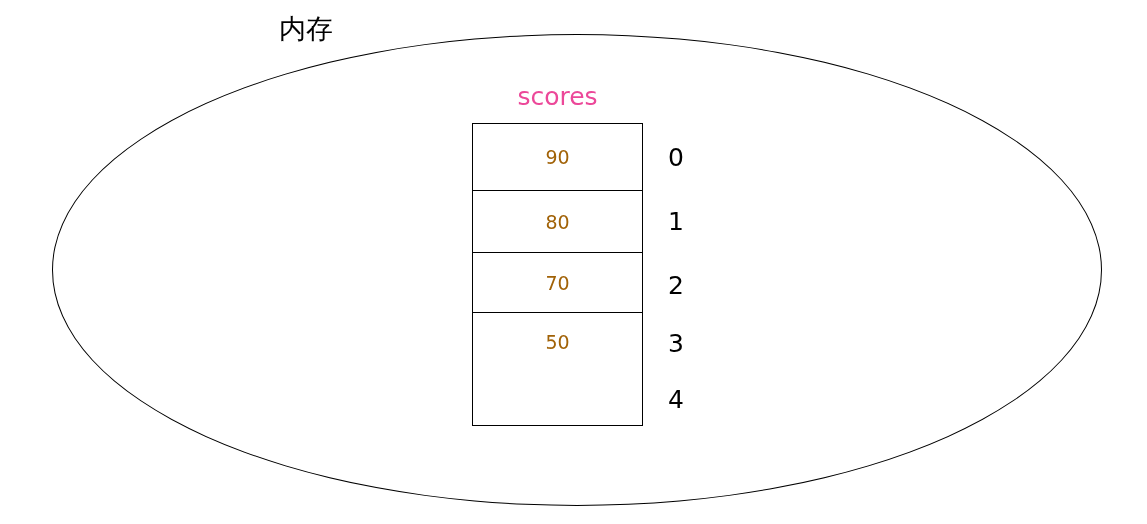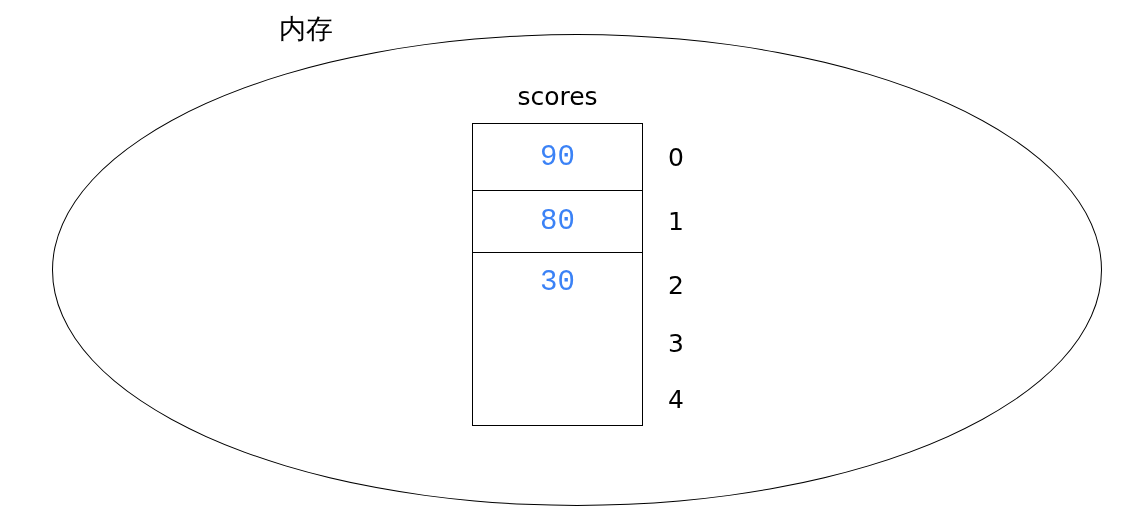--- a/index.html
+++ b/index.html
@@ -39,42 +39,41 @@
   }
   .array-label {
     position: absolute;
     left: 472px;
     top: 82px;
     width: 171px;
     text-align: center;
     font-size: 25px;
     line-height: 30px;
     white-space: nowrap;
-    color: #000000;
+    color: #ec4899;
   }
   .array-table {
     position: absolute;
     left: 472px;
     top: 123px;
     width: 171px;
     height: 303px;
     border: 1px solid #000000;
     box-sizing: border-box;
     background: transparent;
   }
   .array-cell {
     position: relative;
     box-sizing: border-box;
     border-bottom: 1px solid #000000;
     display: flex;
     align-items: center;
     justify-content: center;
-    font-size: 29px;
-    color: #3b82f6;
-    font-family: Liberation Mono, monospace;
+    font-size: 19px;
+    color: #a16207;
   }
   .array-cell:last-child {
     border-bottom: none;
   }
   .array-cell.r0 { height: 67px; }
   .array-cell.r1 { height: 62px; }
   .array-cell.r2 { height: 60px; }
   .array-cell.r3 { height: 54px; }
   .array-cell.r4 { height: 58px; }
   .index-column {
@@ -105,21 +104,22 @@
 
   <div class="memory-ellipse"></div>
 
   <div class="memory-label">内存</div>
 
   <div class="array-label">scores</div>
 
   <div class="array-table">
     <div class="array-cell r0">90</div>
     <div class="array-cell r1">80</div>
-    <div class="array-cell r4">30</div>
+    <div class="array-cell r2">70</div>
+    <div class="array-cell r4">50</div>
   </div>
 
   <div class="index-column">
     <div class="index-item i0">0</div>
     <div class="index-item i1">1</div>
     <div class="index-item i2">2</div>
     <div class="index-item i3">3</div>
     <div class="index-item i4">4</div>
   </div>
 

